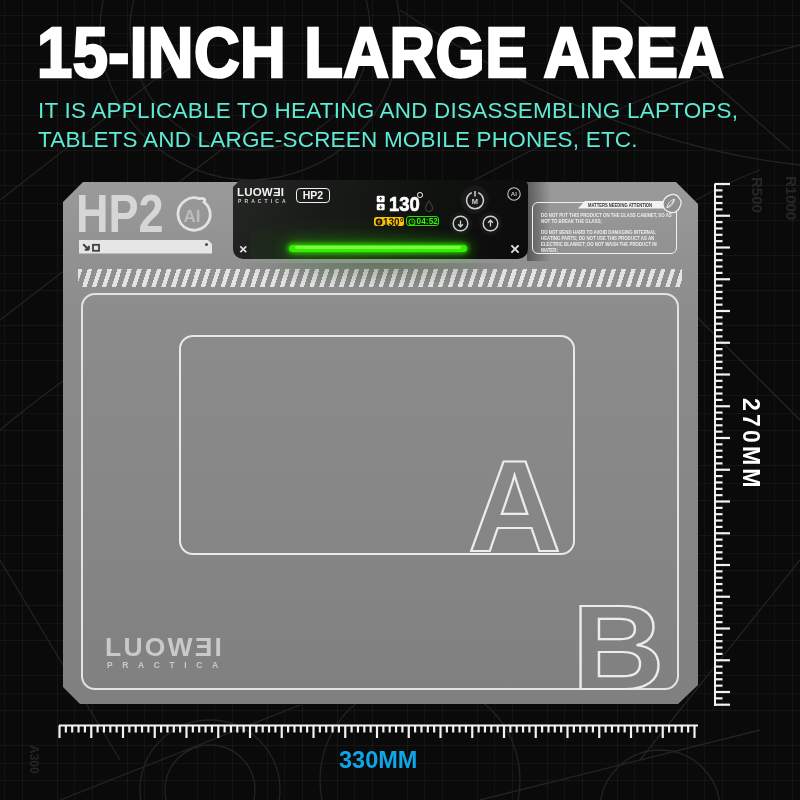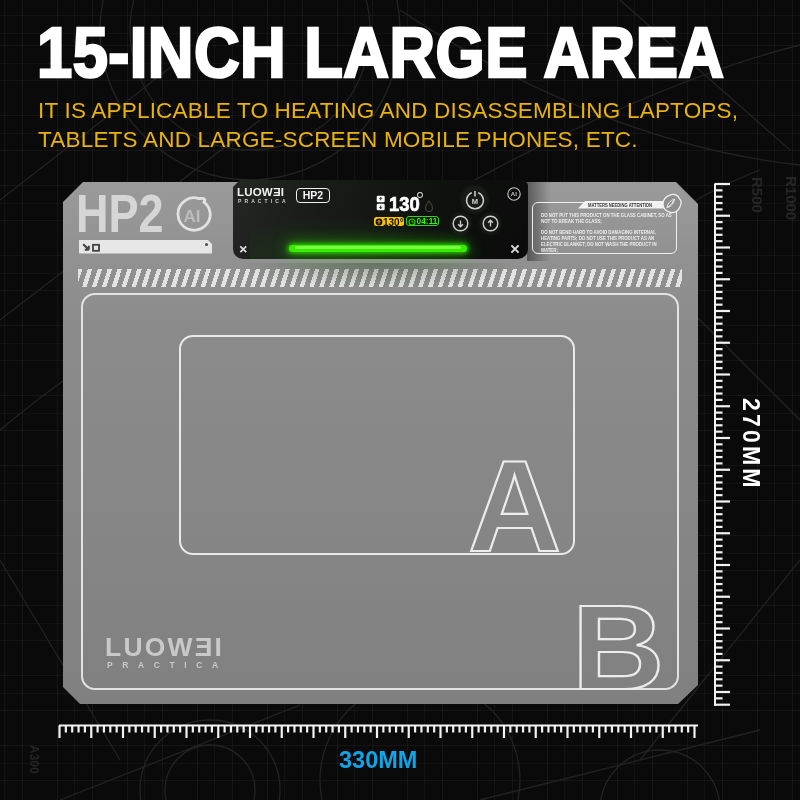--- a/index.html
+++ b/index.html
@@ -44,21 +44,21 @@
     <text x="752" y="177" transform="rotate(90 752 177)">R500</text>
     <text x="786" y="176" transform="rotate(90 786 176)">R1000</text>
     <text x="30" y="745" transform="rotate(90 30 745)" font-size="12">A300</text>
   </g>
 </svg>
 
 <div class="abs" id="title" style="left:37px;top:13px;color:#ffffff;font-weight:bold;
   font-size:70px;letter-spacing:0.5px;-webkit-text-stroke:2.6px #ffffff;white-space:nowrap;
   transform:scaleX(0.9035);transform-origin:left top;">15-INCH LARGE AREA</div>
 
-<div class="abs" id="subtitle" style="left:38px;top:97px;color:#eab308;font-size:22.5px;line-height:28.6px;letter-spacing:0.2px;">
+<div class="abs" id="subtitle" style="left:38px;top:97px;color:#5eead4;font-size:22.5px;line-height:28.6px;letter-spacing:0.2px;">
 IT IS APPLICABLE TO HEATING AND DISASSEMBLING LAPTOPS,<br>TABLETS AND LARGE-SCREEN MOBILE PHONES, ETC.</div>
 
 <div class="abs" id="mat" style="left:63px;top:182px;width:635px;height:522px;
   background:linear-gradient(180deg,#9a9a9a 0%,#929292 13%,#8b8b8b 28%,#878787 60%,#808080 100%);
   clip-path:polygon(20px 0, 613px 0, 635px 22px, 635px 503px, 615px 522px, 17px 522px, 0 505px, 0 20px);"></div>
 
 <div class="abs" style="left:76px;top:183px;color:#d6d6d6;font-weight:bold;font-size:53px;letter-spacing:0px;
   transform:scaleX(0.85);transform-origin:left top;">HP2</div>
 
 <svg class="abs" style="left:175px;top:196px" width="38" height="37" viewBox="0 0 38 37" fill="none">
@@ -111,21 +111,21 @@
   <circle cx="4" cy="4" r="3.4" fill="#141414"></circle>
   <path d="M4 5.8 L4 2.6 M2.7 3.8 L4 2.4 L5.3 3.8" stroke="#ffc400" stroke-width="1"></path>
 </svg>
 <div class="abs" style="left:383px;top:217px;color:#141414;font-weight:bold;font-size:10px;letter-spacing:0;">130°</div>
 
 <div class="abs" style="left:406px;top:216px;width:33px;height:10px;background:#0c150c;border:1.4px solid #2edb00;border-radius:3px;box-sizing:border-box;"></div>
 <svg class="abs" style="left:408px;top:217.5px" width="8" height="8" viewBox="0 0 8 8" fill="none">
   <circle cx="4" cy="4" r="3" stroke="#2edb00" stroke-width="1.1"></circle>
   <path d="M4 2.3 L4 4 L5.4 4.8" stroke="#2edb00" stroke-width="1"></path>
 </svg>
-<div class="abs" style="left:416.5px;top:217.4px;color:#30ff00;font-weight:bold;font-size:8.2px;letter-spacing:0.1px;">04:11</div>
+<div class="abs" style="left:416.5px;top:217.4px;color:#30ff00;font-weight:bold;font-size:8.2px;letter-spacing:0.1px;">04:52</div>
 
 <div class="abs" style="left:460px;top:185px;width:29px;height:29px;border-radius:50%;background:radial-gradient(circle,#191b19 55%,#0c0d0c 100%);"></div>
 <svg class="abs" style="left:464.5px;top:189.5px" width="20" height="20" viewBox="0 0 20 20" fill="none">
   <path d="M6.8 2.6 A8.4 8.4 0 1 0 13.2 2.6" stroke="#d2d2d2" stroke-width="1.5" fill="none"></path>
   <path d="M10 1 L10 6.4" stroke="#d2d2d2" stroke-width="1.5"></path>
   <text x="6.7" y="13.6" fill="#d2d2d2" font-family="Liberation Sans,sans-serif" font-weight="bold" font-size="7.5">M</text>
 </svg>
 
 <div class="abs" style="left:449px;top:212px;width:23px;height:23px;border-radius:50%;background:radial-gradient(circle,#171917 55%,#0c0d0c 100%);"></div>
 <svg class="abs" style="left:452px;top:215px" width="17" height="17" viewBox="0 0 17 17" fill="none">

